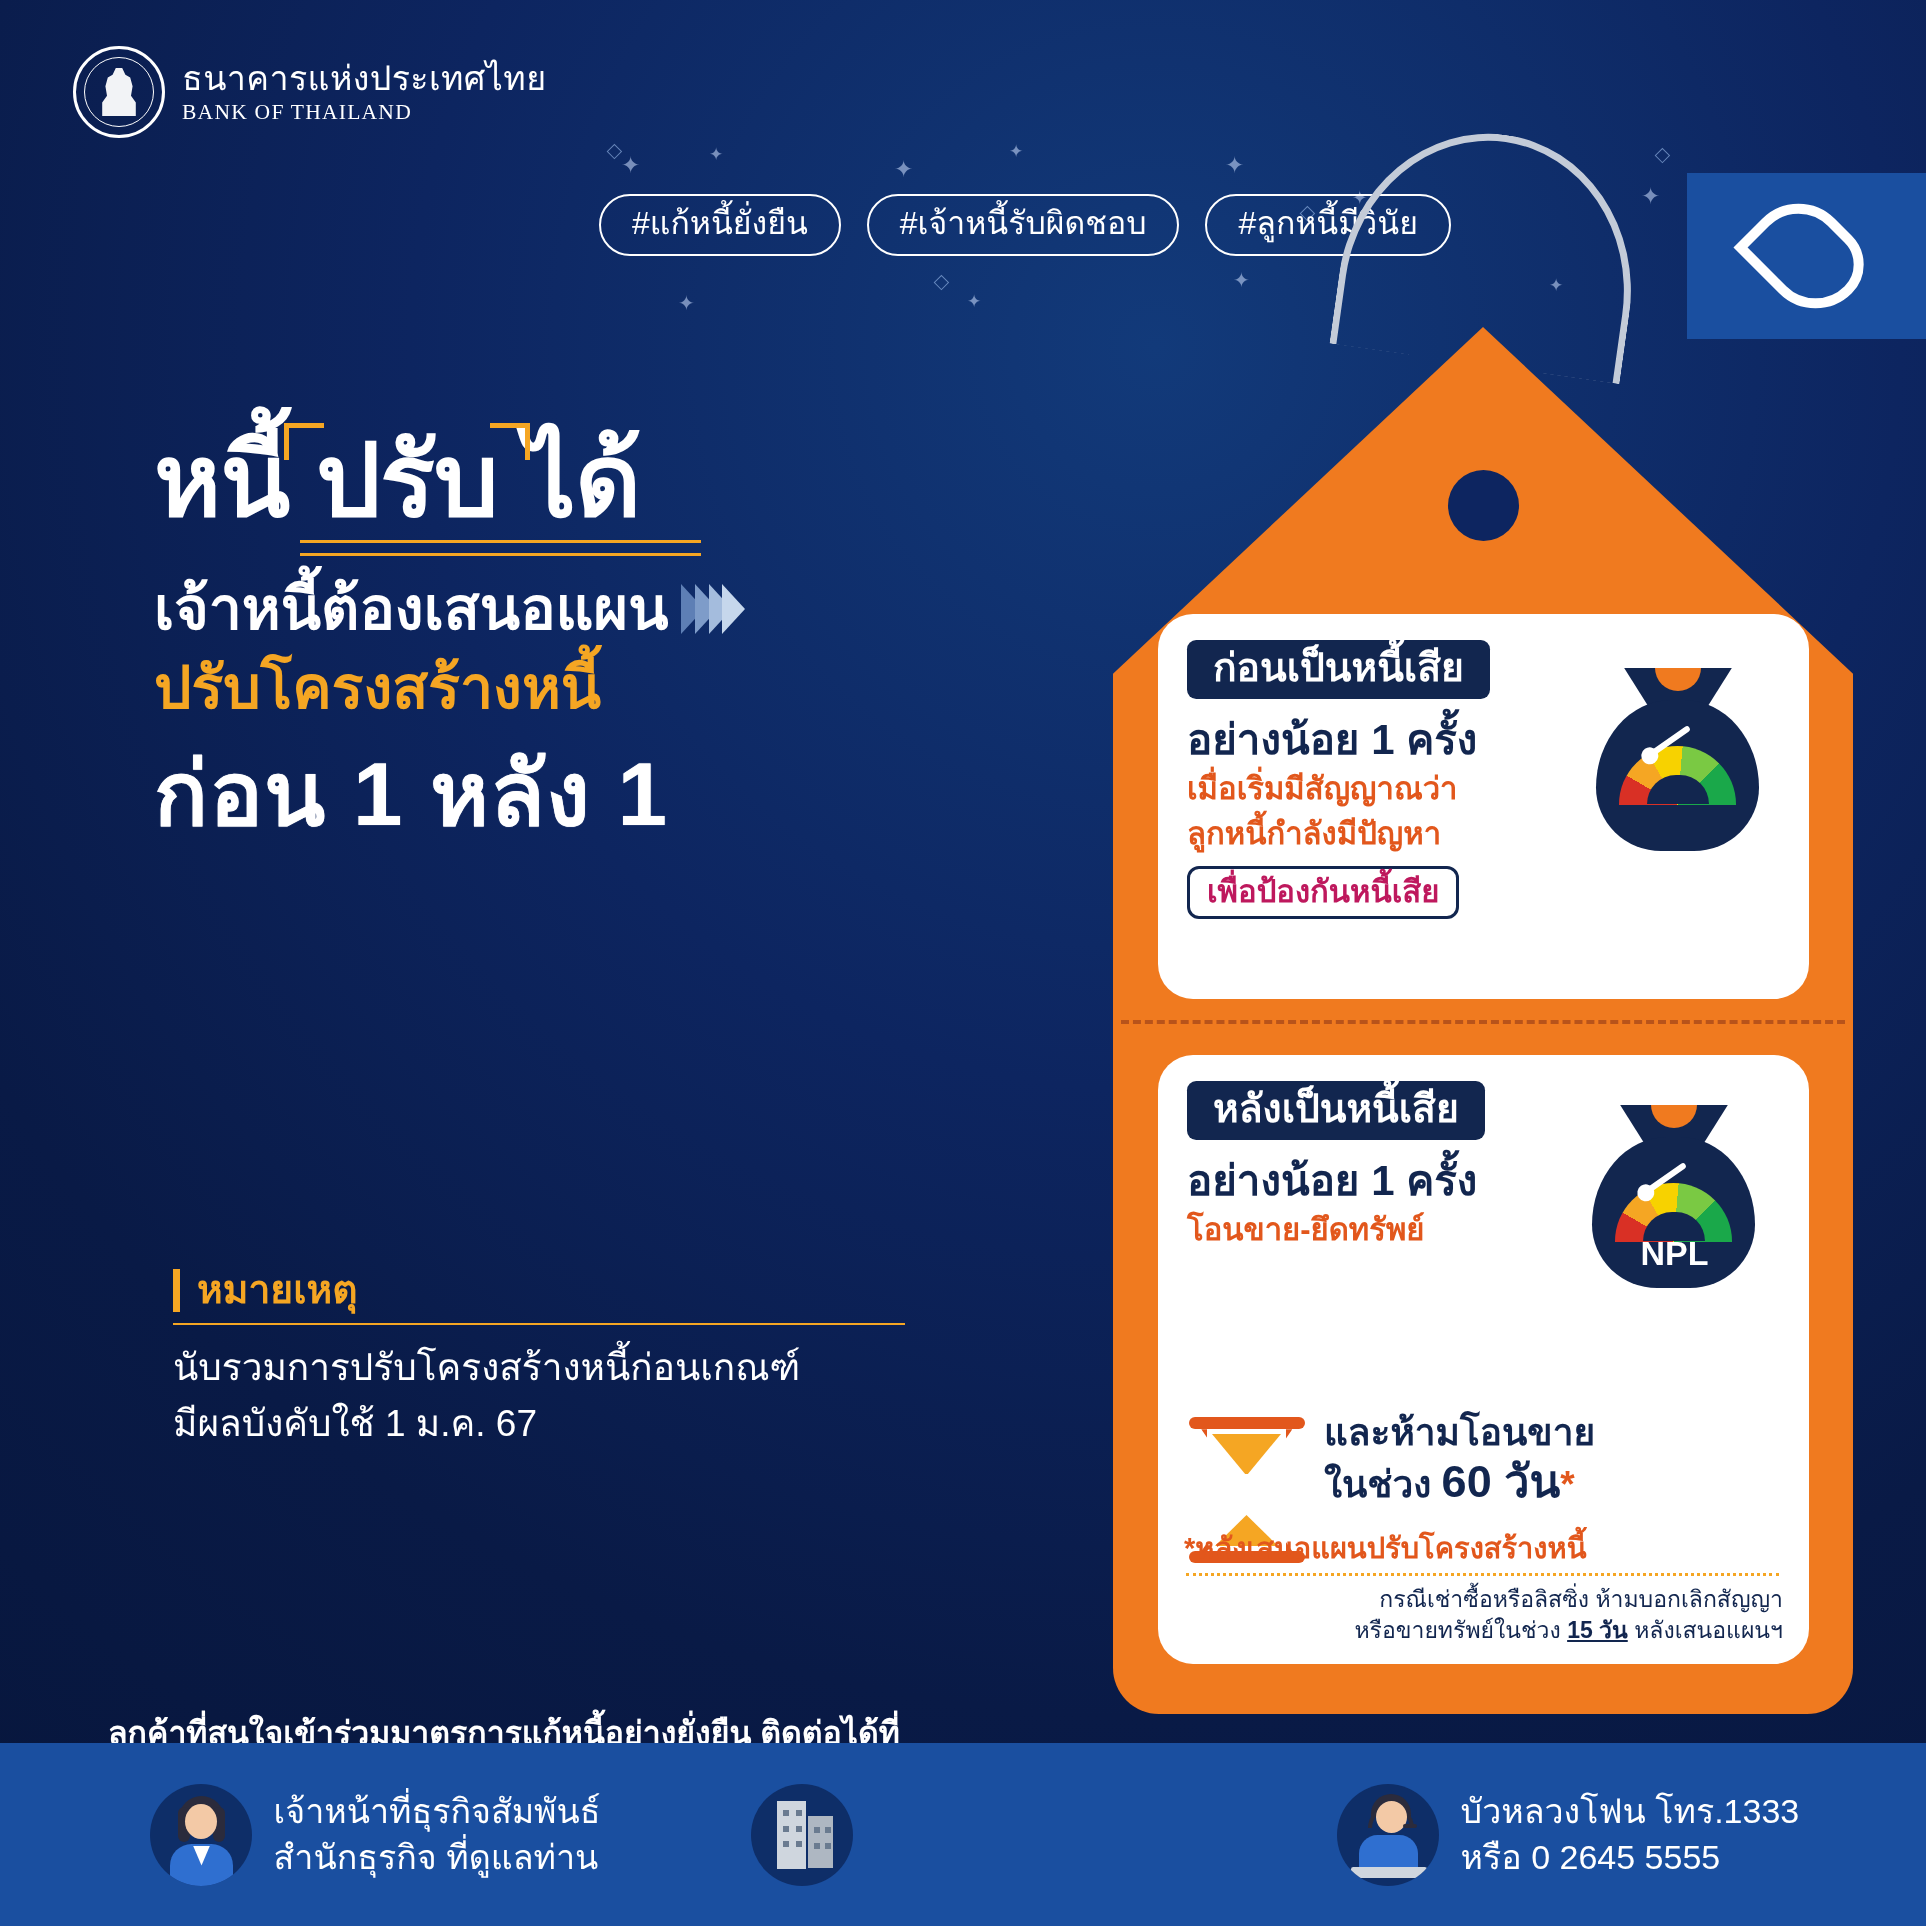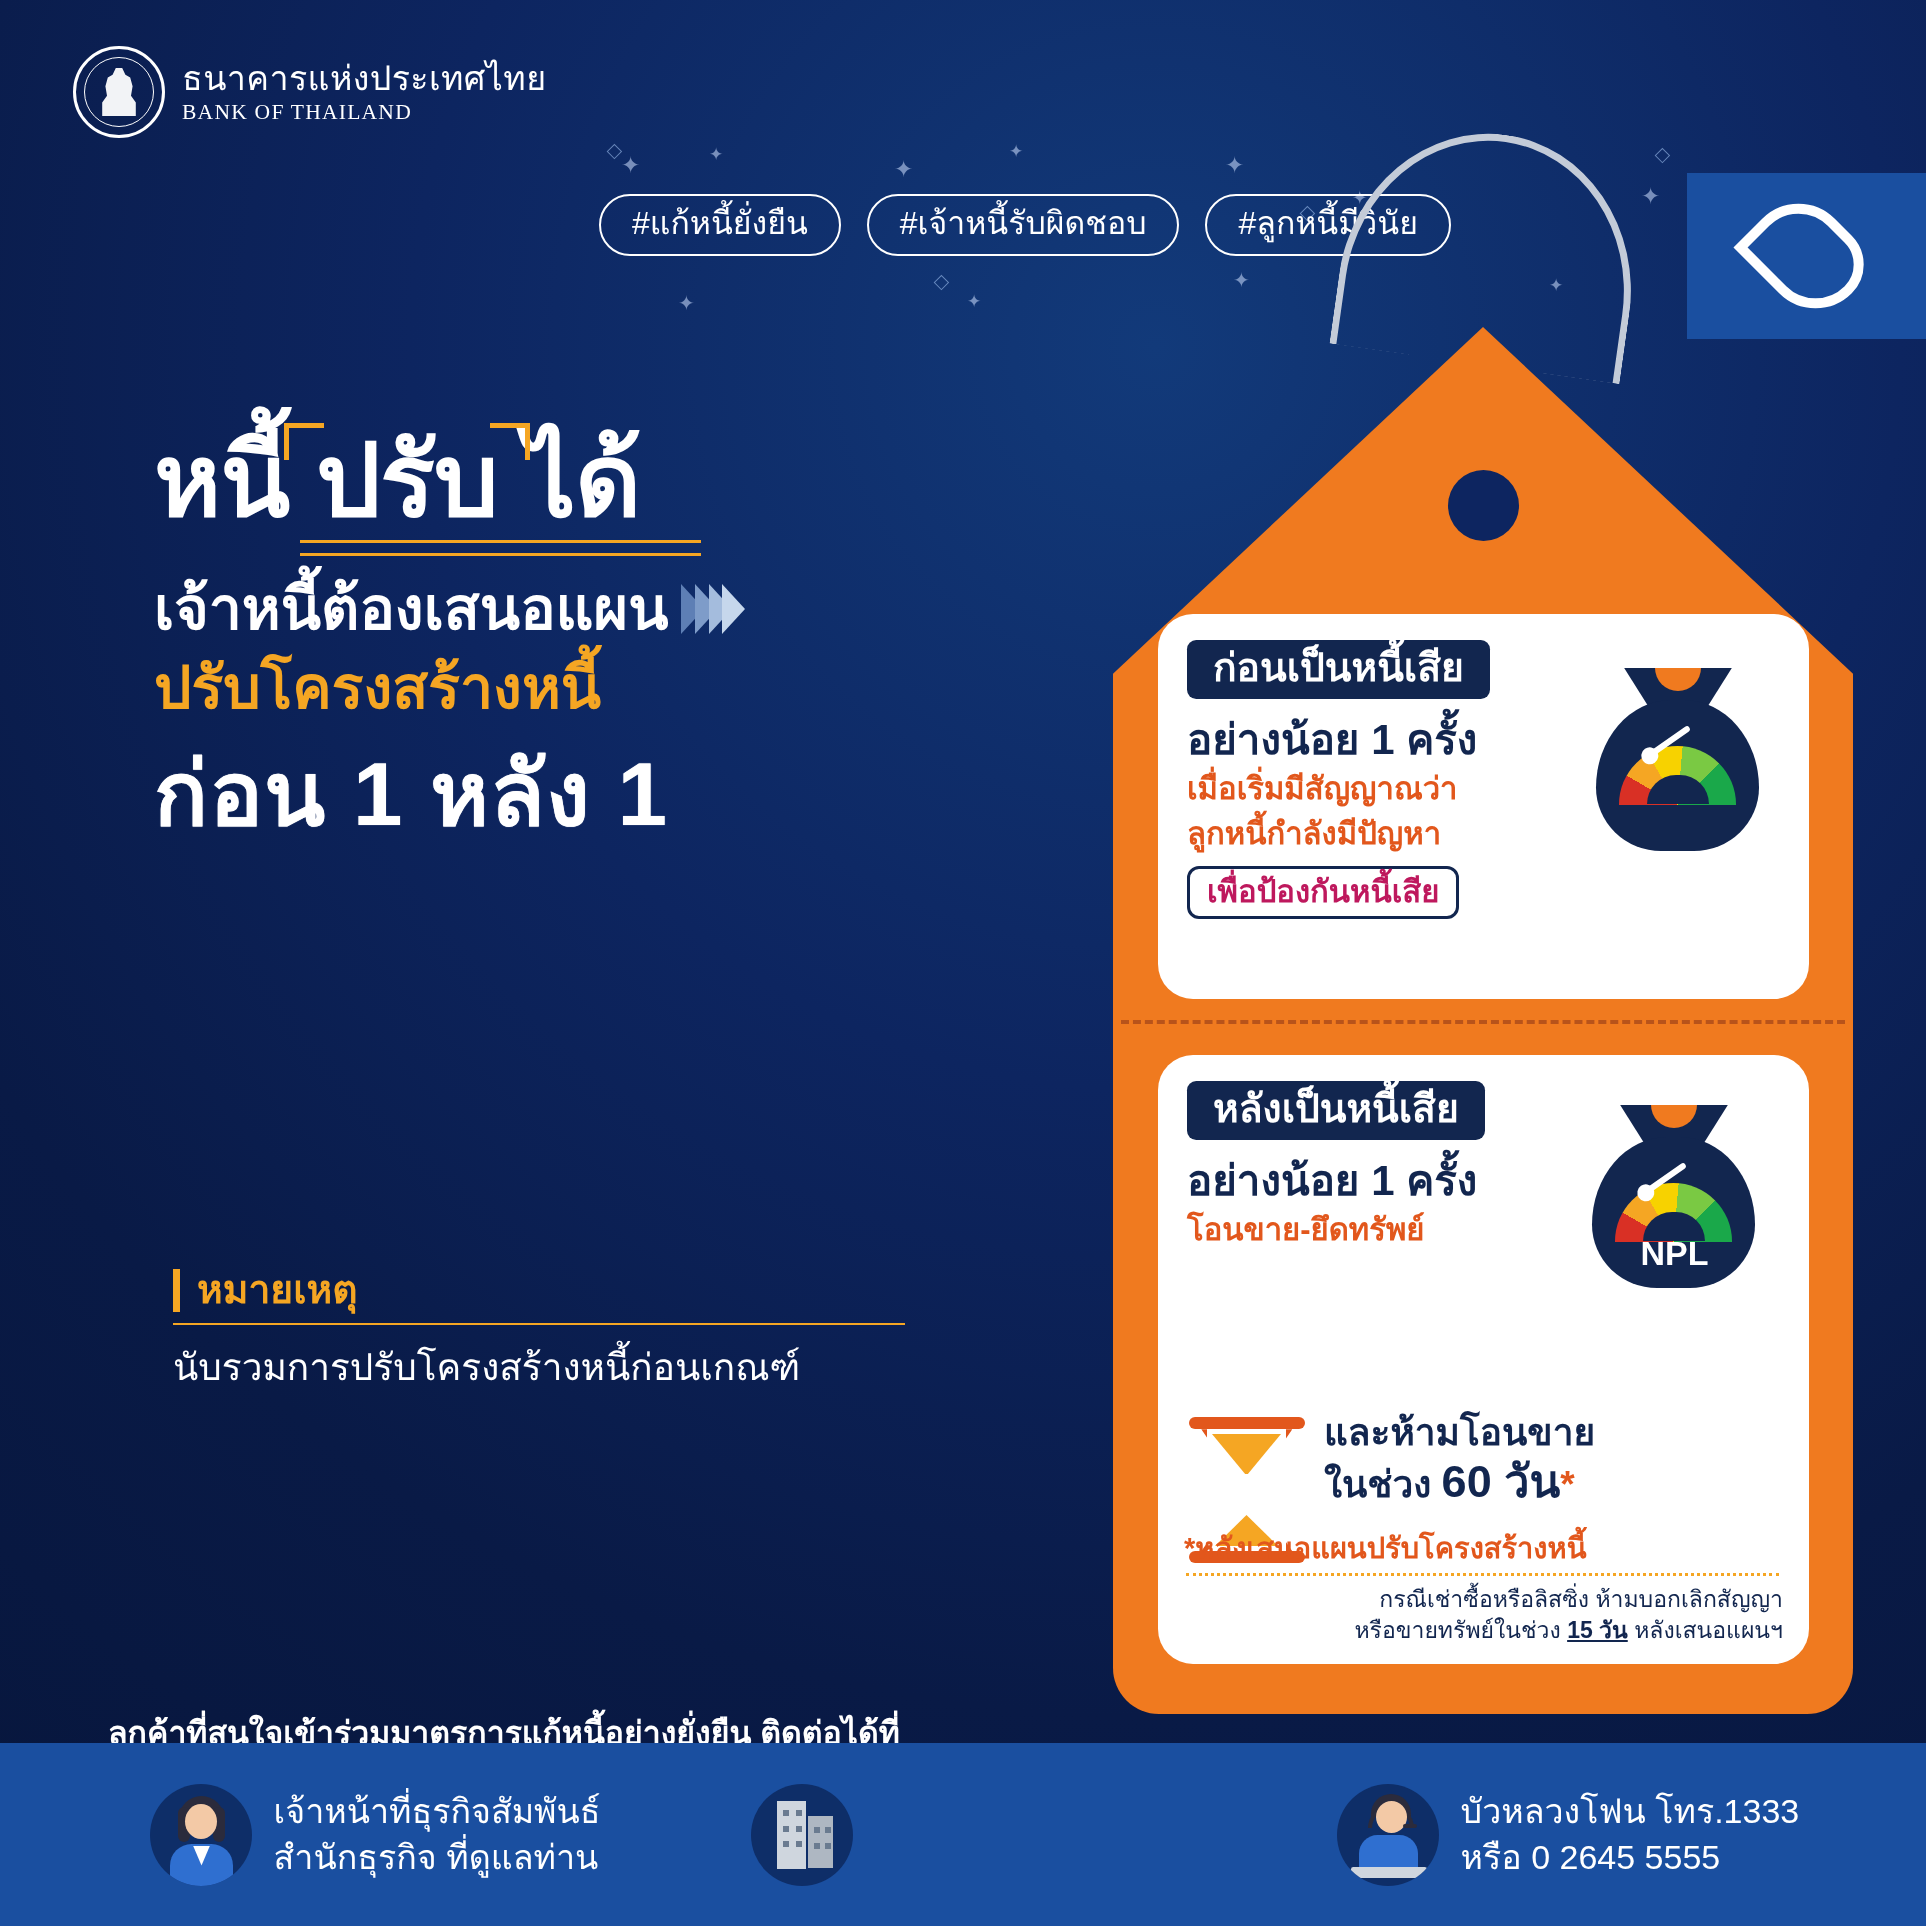--- a/index.html
+++ b/index.html
@@ -550,20 +550,21 @@
     </div>
     <div class="h-row3">ปรับโครงสร้างหนี้</div>
     <div class="h-row4">ก่อน 1 หลัง 1</div>
   </div>
 
   <div class="note">
     <div class="note-title">หมายเหตุ</div>
     <div class="note-rule"></div>
     <div class="note-body">
       <div>นับรวมการปรับโครงสร้างหนี้ก่อนเกณฑ์</div>
+      <div>มีผลบังคับใช้ 1 ม.ค. 67</div>
     </div>
   </div>
 
   <div class="cta-line">ลูกค้าที่สนใจเข้าร่วมมาตรการแก้หนี้อย่างยั่งยืน ติดต่อได้ที่</div>
 
   <div class="tag-wrap">
     <div class="tag-string"></div>
     <div class="tag-body"></div>
     <div class="tag-hole"></div>
     <div class="perf"></div>

